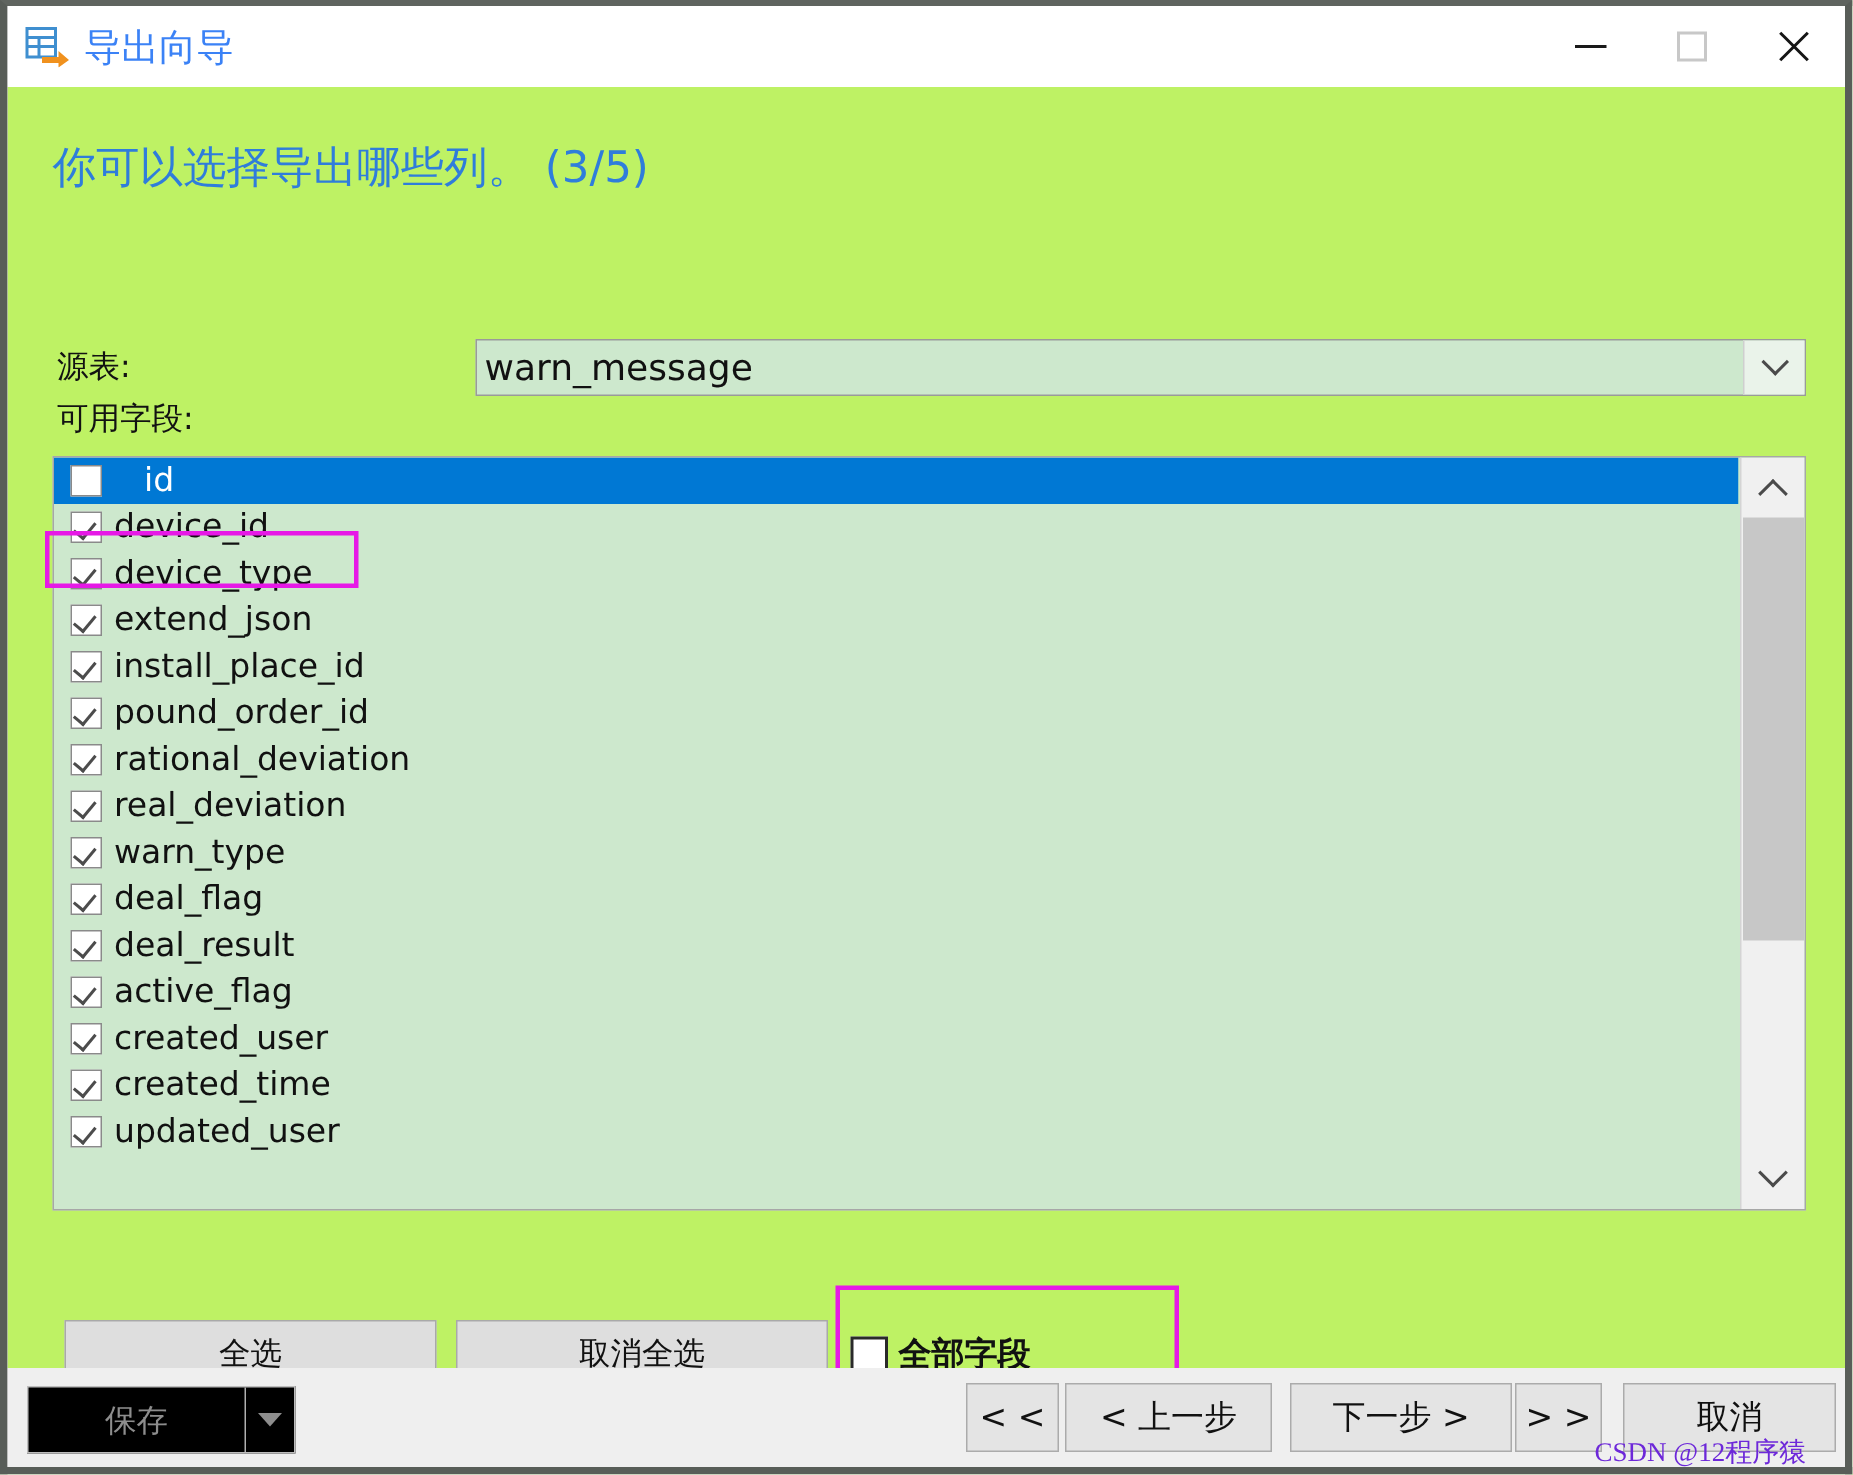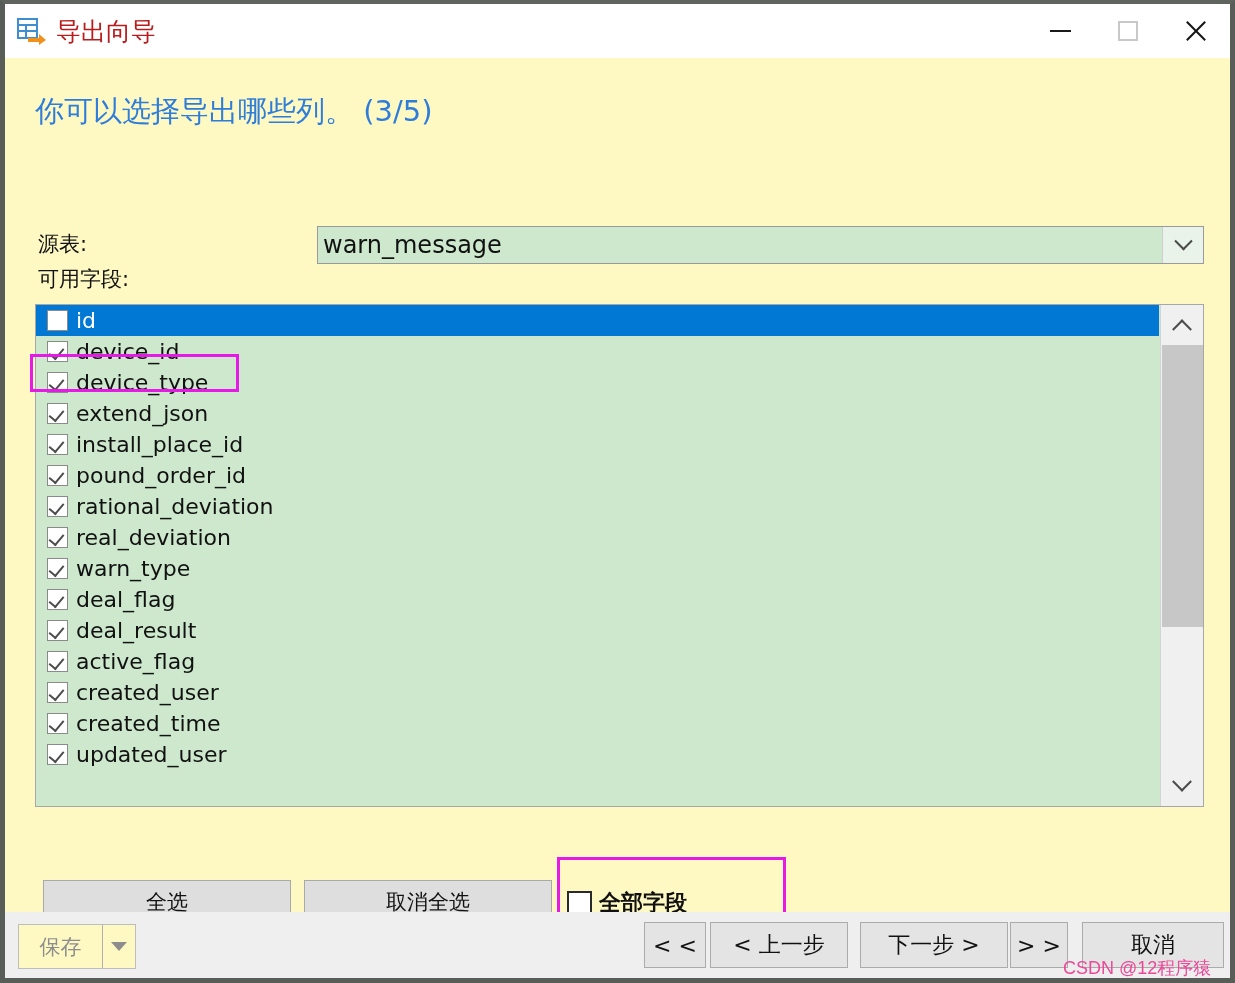--- a/index.html
+++ b/index.html
@@ -36,21 +36,21 @@
   .title-icon {
     width: 30px;
     height: 28px;
     margin-left: 11px;
     margin-right: 10px;
     position: relative;
     flex: 0 0 auto;
   }
   .title-text {
     font-size: 25px;
-    color: #b91c1c;
+    color: #3b82f6;
     font-family: "DejaVu Sans", "Liberation Sans", sans-serif;
     letter-spacing: 0px;
     white-space: nowrap;
   }
   .winbtns {
     position: absolute;
     right: 0; top: 0;
     height: 54px;
     display: flex;
     align-items: center;
@@ -89,21 +89,21 @@
   .glyph-close::before { transform: rotate(45deg); }
   .glyph-close::after  { transform: rotate(-45deg); }
 
   
   .body-green {
     position: absolute;
     left: 0;
     top: 54px;
     width: 1225px;
     height: 854px;
-    background: #fef9c3;
+    background: #bef264;
   }
   .heading {
     position: absolute;
     left: 30px;
     top: 34px;
     font-size: 29px;
     color: #2f7ddb;
     font-family: "DejaVu Sans", "Liberation Sans", sans-serif;
     white-space: nowrap;
   }
@@ -188,20 +188,21 @@
   }
   .field-row {
     height: 31px;
     display: flex;
     align-items: center;
     padding-left: 11px;
     box-sizing: border-box;
   }
   .field-row.selected {
     background: #0078d4;
+    gap: 20px;
   }
   .cb {
     width: 21px;
     height: 21px;
     box-sizing: border-box;
     border: 1px solid #8a8a8a;
     background: #ffffff;
     position: relative;
     flex: 0 0 auto;
     margin-right: 8px;
@@ -319,24 +320,24 @@
     left: 0;
     top: 908px;
     width: 1225px;
     height: 66px;
     background: #efefef;
   }
   .save-split {
     position: absolute;
     left: 13px;
     top: 12px;
-    width: 118px;
+    width: 179px;
     height: 45px;
     box-sizing: border-box;
-    background: #fef9c3;
+    background: #000000;
     border: 1px solid #bdbdbd;
     display: flex;
     align-items: stretch;
   }
   .save-main {
     flex: 1 1 auto;
     display: flex;
     align-items: center;
     justify-content: center;
     font-size: 21px;
@@ -376,22 +377,22 @@
   #nav-prev  { left: 705px; width: 138px; }
   #nav-next  { left: 855px; width: 148px; }
   #nav-last  { left: 1005px; width: 58px; }
   #nav-cancel{ left: 1077px; width: 142px; }
 
   .watermark {
     position: absolute;
     left: 1058px;
     top: 952px;
     font-size: 18px;
-    color: #ec4899;
-    font-family: Liberation Sans, sans-serif;
+    color: #6d28d9;
+    font-family: Liberation Serif, serif;
     white-space: nowrap;
   }
 </style>
 </head>
 <body>
 
 <div class="window">
 
   <div class="titlebar">
     <div class="title-icon">

